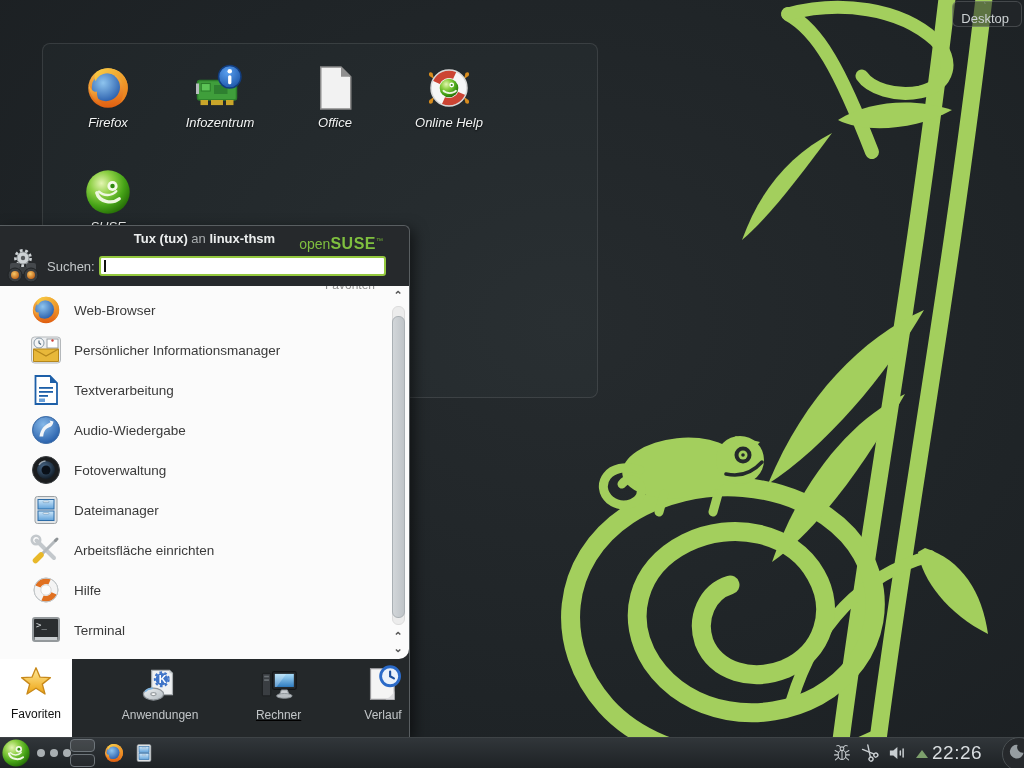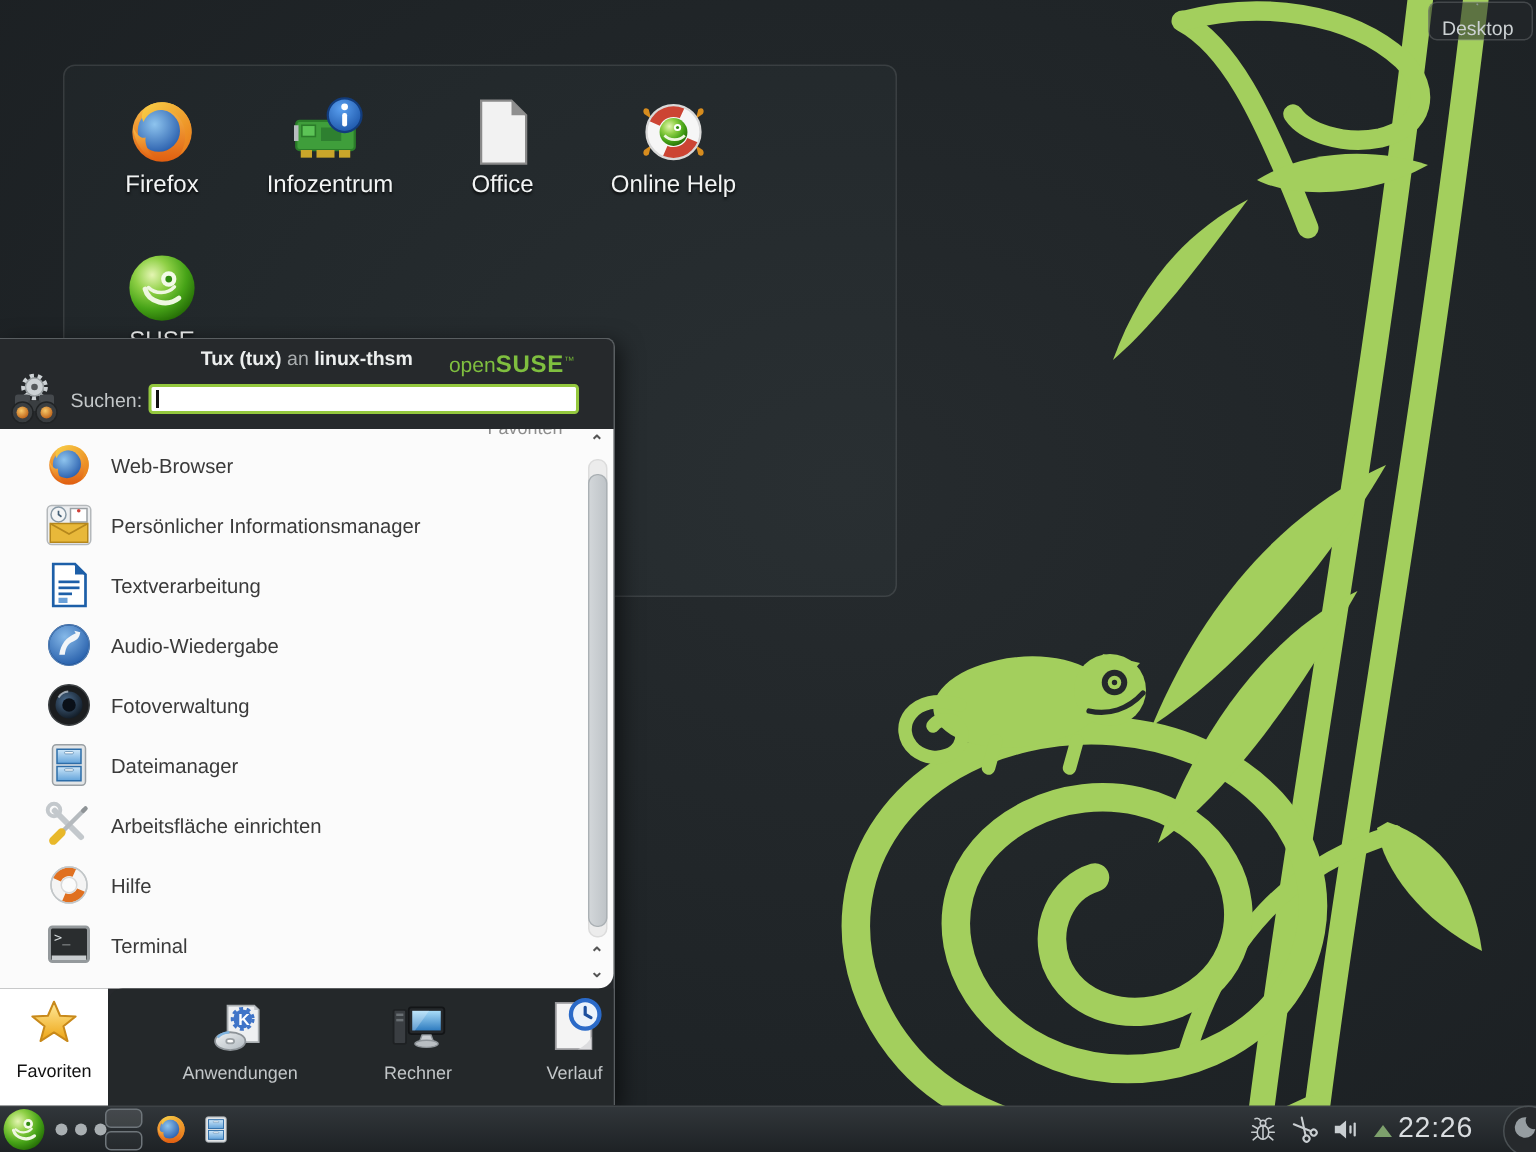--- a/index.html
+++ b/index.html
@@ -12,21 +12,21 @@
   #wallart{position:absolute;left:0;top:0;width:1024px;height:768px;}
   
   #toolbox{position:absolute;top:1px;right:2px;height:24px;display:flex;align-items:center;gap:7px;
     padding:0 12px 0 8px;border:1px solid rgba(255,255,255,0.16);border-radius:6px;
     background:rgba(36,40,43,0.55);color:#ccd1d3;font-size:13px;cursor:default;flex-direction:column;}
   
   #folderview{position:absolute;left:42px;top:43px;width:554px;height:353px;
     border:1px solid rgba(255,255,255,0.10);border-radius:8px;background:rgba(140,150,160,0.04);}
   .dicon{position:absolute;width:96px;text-align:center;}
   .dicon svg{width:48px;height:48px;display:block;margin:0 auto;}
-  .dicon .dlabel{margin-top:3px;font-size:16px;color:#f2f4f4;text-shadow:0 1px 2px rgba(0,0,0,0.9);}
+  .dicon .dlabel{margin-top:3px;font-size:13px;color:#f2f4f4;text-shadow:0 1px 2px rgba(0,0,0,0.9);font-style:italic;}
   
   #kickoff{position:absolute;left:0;top:225px;width:410px;height:512px;
     background:#26292c;border:1px solid #595e61;border-left:none;border-bottom:none;
     border-radius:0 6px 0 0;box-shadow:4px 4px 14px rgba(0,0,0,0.55);box-sizing:border-box;}
   #ko-header{position:absolute;left:0;top:0;right:0;height:60px;}
   #ko-titlerow{position:absolute;left:12px;top:5px;right:12px;height:18px;font-size:13px;color:#eceeee;text-align:center;}
   #ko-titlerow .bold{font-weight:bold;}
   #ko-titlerow .dim{color:#a9adaf;font-weight:normal;}
   #ko-logo{position:absolute;right:14px;top:4px;color:#7fbf3f;font-size:14px;}
   #ko-logo .lsuse{font-weight:bold;font-size:16px;letter-spacing:0.5px;}
@@ -50,21 +50,21 @@
   .sb-arrow{position:absolute;left:0;width:14px;height:12px;color:#555;font-size:11px;line-height:10px;text-align:center;font-weight:bold;}
   
   #ko-tabbar{position:absolute;left:0;top:433px;right:0;height:79px;}
   #ko-tabdark{position:absolute;left:72px;right:0;top:0;bottom:0;background:#24282a;border-radius:10px 0 0 0;display:flex;}
   .ko-tab{display:flex;flex-direction:column;align-items:center;justify-content:flex-start;padding-top:6px;cursor:default;padding-left:48px;}
   .ko-tab svg{width:38px;height:38px;}
   .ko-tab .tlabel{margin-top:5px;font-size:12px;color:#c2c6c8;}
   #tab-fav{position:absolute;left:0;top:0;bottom:0;width:72px;background:#fff;display:flex;flex-direction:column;align-items:center;padding-top:6px;box-sizing:border-box;}
   #tab-fav svg{width:36px;height:36px;}
   #tab-fav .tlabel{margin-top:6px;font-size:12px;color:#111;}
-  .tw-anw{width:108px;} .tw-rec{width:82px;} .tw-ver{width:70px;} .tw-lea{width:86px;}
+  .tw-anw{width:108px;} .tw-rec{width:82px;text-decoration:underline;} .tw-ver{width:70px;} .tw-lea{width:86px;}
   
   #panel{position:absolute;left:0;bottom:0;width:1024px;height:31px;
     background:linear-gradient(#31363a,#1e2225);border-top:1px solid #3e4346;box-sizing:border-box;}
   #launcher{position:absolute;left:1px;top:0px;width:30px;height:30px;}
   .pdot{position:absolute;top:11px;width:8px;height:8px;border-radius:50%;background:#a9afb2;}
   .pager-sq{position:absolute;left:70px;width:25px;height:13px;border:1px solid #6e757a;border-radius:4px;box-sizing:border-box;}
   #pager-1{top:1px;background:rgba(255,255,255,0.10);}
   #pager-2{top:16px;background:rgba(255,255,255,0.03);}
   #p-firefox{position:absolute;left:103px;top:4px;width:22px;height:22px;}
   #p-dolphin{position:absolute;left:134px;top:5px;width:20px;height:20px;}

